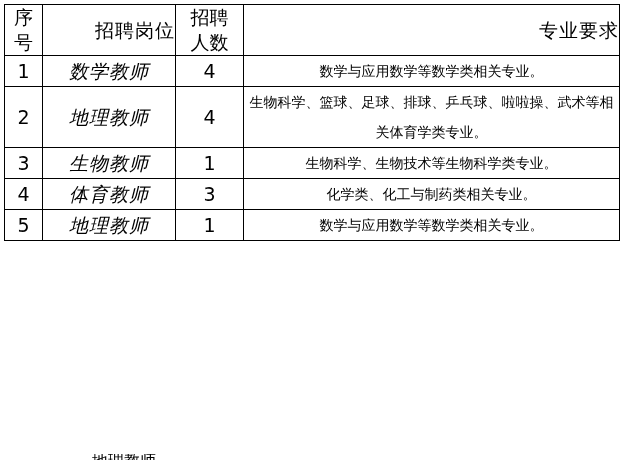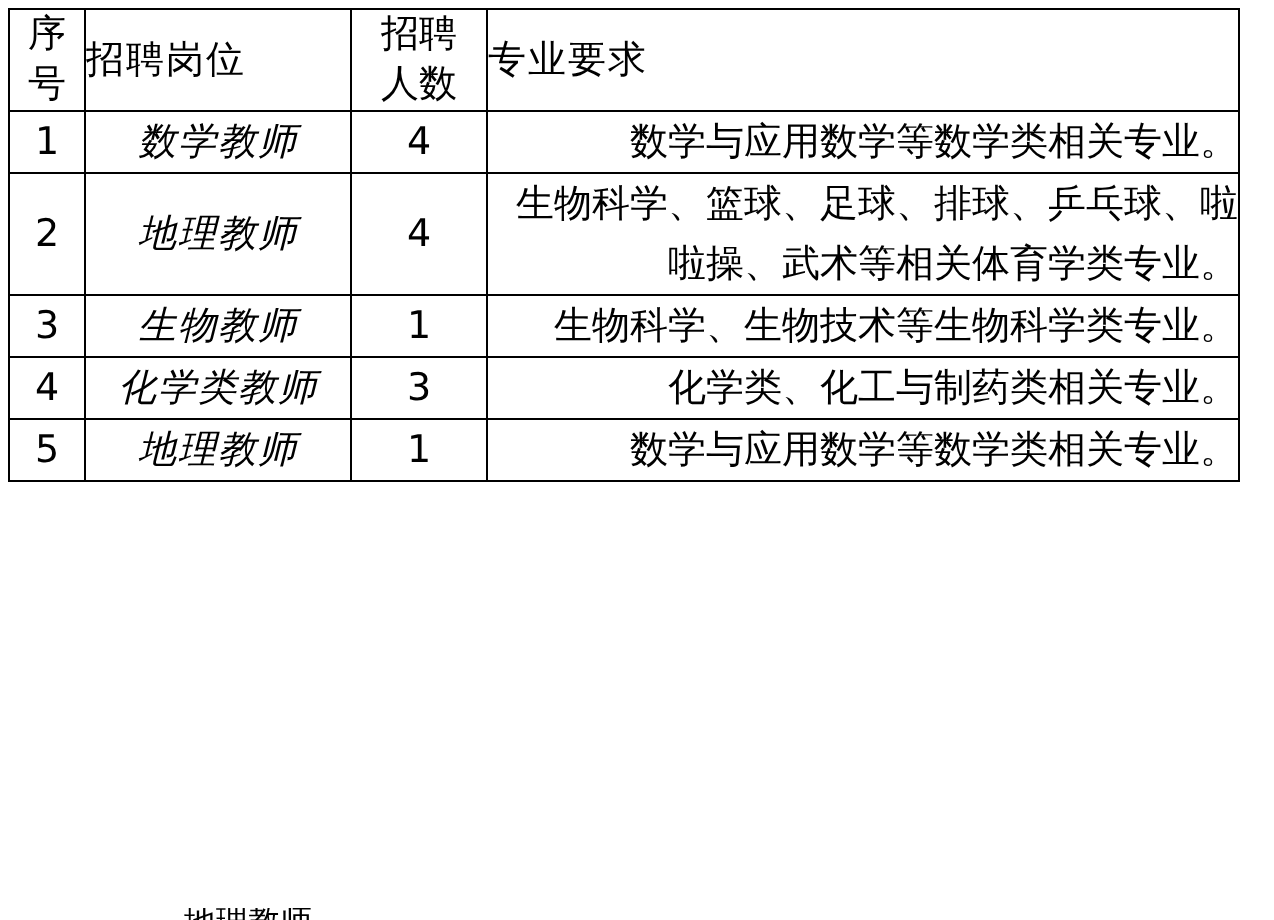--- a/index.html
+++ b/index.html
@@ -31,21 +31,21 @@
     border: 1px solid #000000;
     vertical-align: middle;
     padding: 0;
   }
   col.c-no    { width: 38px; }
   col.c-post  { width: 133px; }
   col.c-num   { width: 68px; }
   col.c-major { width: 376px; }
 
   .hdr {
-    text-align: left;
+    text-align: right;
     font-size: 19px;
     line-height: 25px;
     padding: 8px 2px;
     letter-spacing: 1px;
   }
   .hdr-no {
     text-align: center;
     font-size: 19px;
     line-height: 25px;
     padding: 8px 2px;
@@ -60,22 +60,22 @@
   }
   .cell-post {
     text-align: center;
     font-size: 19px;
     line-height: 26px;
     padding: 6px 4px;
     letter-spacing: 1px;
     font-style: italic;
   }
   .cell-major {
-    text-align: right;
-    font-size: 19px;
+    text-align: center;
+    font-size: 14px;
     line-height: 30px;
     padding: 5px 3px 5px 5px;
     margin-left: 46px;
   }
   .row-tall .cell-center,
   .row-tall .cell-post { padding-top: 6px; padding-bottom: 6px; }
 
   .bottom-stub {
     position: absolute;
     left: 92px;
@@ -129,21 +129,21 @@
 
       <tr>
         <td class="cell-center">3</td>
         <td class="cell-post">生物教师</td>
         <td class="cell-center">1</td>
         <td class="cell-major">生物科学、生物技术等生物科学类专业。</td>
       </tr>
 
       <tr>
         <td class="cell-center">4</td>
-        <td class="cell-post">化学类教师</td>
+        <td class="cell-post">体育教师</td>
         <td class="cell-center">3</td>
         <td class="cell-major">化学类、化工与制药类相关专业。</td>
       </tr>
 
       <tr>
         <td class="cell-center">5</td>
         <td class="cell-post">地理教师</td>
         <td class="cell-center">1</td>
         <td class="cell-major">数学与应用数学等数学类相关专业。</td>
       </tr>

